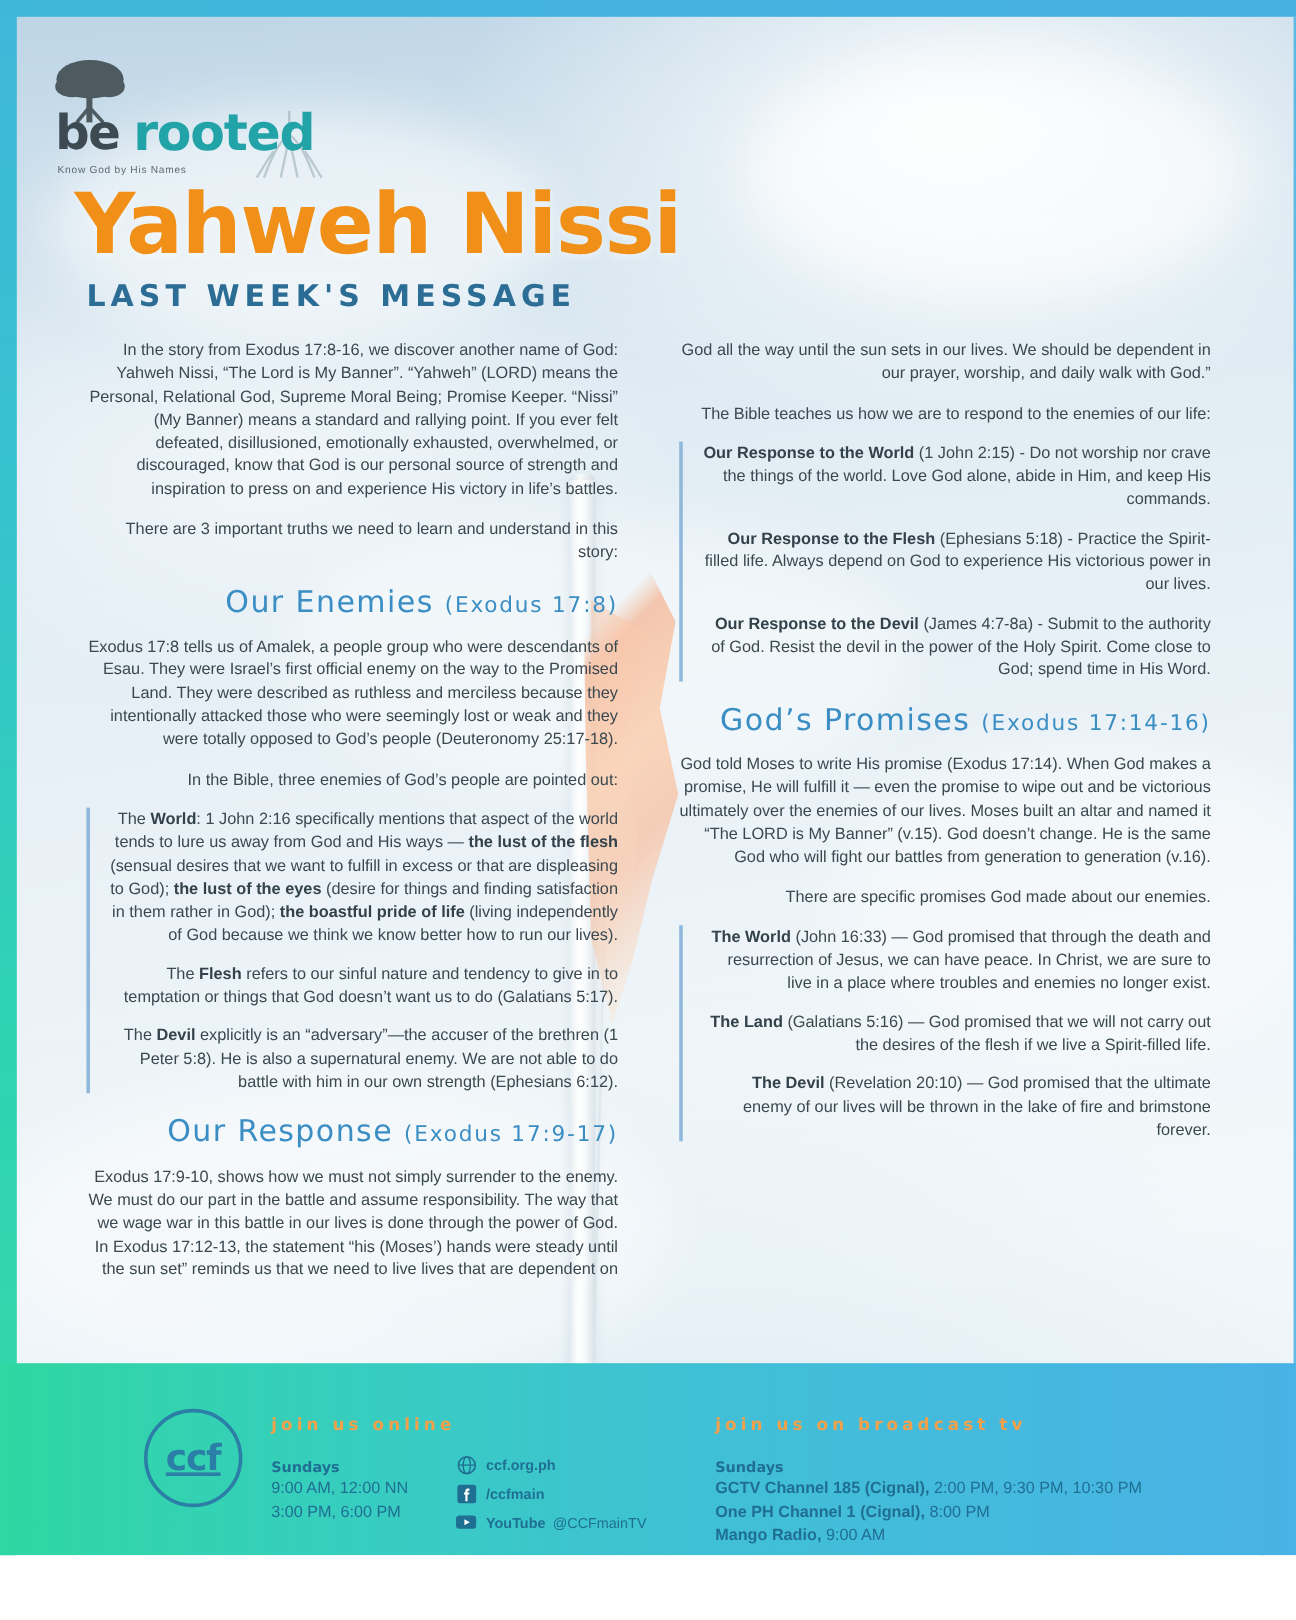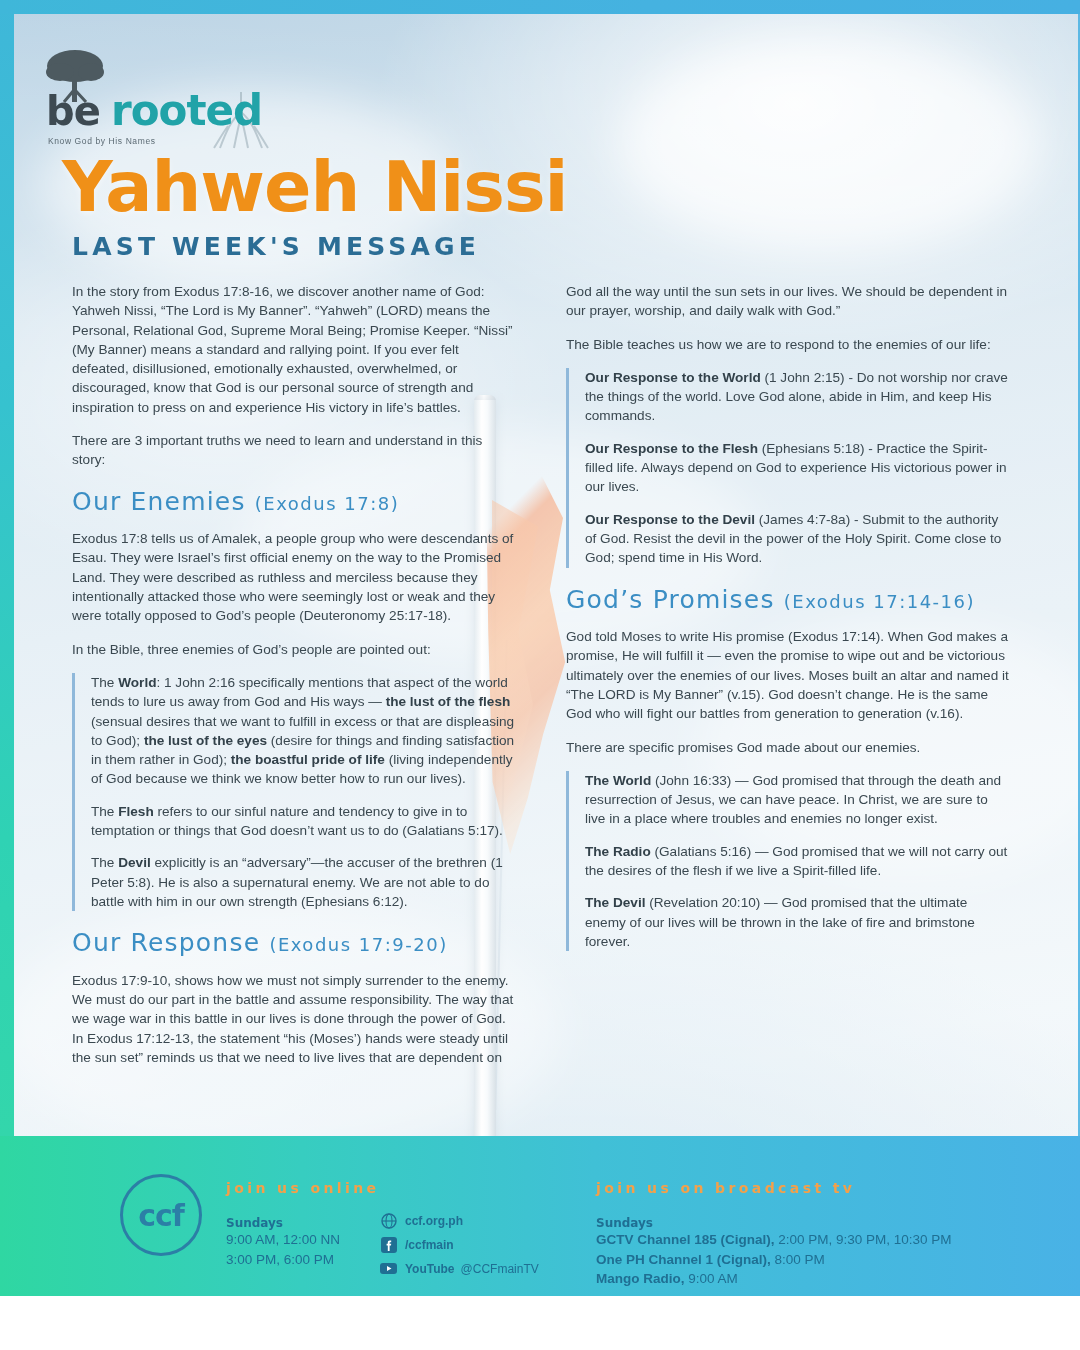--- a/index.html
+++ b/index.html
@@ -221,20 +221,21 @@
   }
 
   
   .col {
     position: absolute;
     top: 282px;
     width: 443px;
     color: #3a4850;
     font-size: 13.6px;
     line-height: 1.42;
+    text-align: right;
   }
   .col-left  { left: 72px; }
   .col-right { left: 566px; }
 
   .col p { margin: 0 0 14px 0; }
 
   h2.section {
     font-family: "DejaVu Sans", sans-serif;
     font-weight: normal;
     font-size: 25px;
@@ -278,20 +279,21 @@
     border-radius: 50%;
     border: 3px solid #2b7fa6;
     color: #2b7fa6;
     font-family: "DejaVu Sans", sans-serif;
     font-weight: bold;
     font-size: 30px;
     display: flex;
     align-items: center;
     justify-content: center;
     letter-spacing: -1px;
+    text-decoration: underline;
   }
   .f-head {
     font-family: "DejaVu Sans", sans-serif;
     font-weight: bold;
     font-size: 14px;
     letter-spacing: 3.4px;
     color: #f3a04a;
   }
   .f-sun {
     font-family: "DejaVu Sans", sans-serif;
@@ -379,21 +381,21 @@
 
     <div class="bullets">
       <p><span>The </span><b>World</b><span>: 1 John 2:16 specifically mentions that aspect of the world tends to lure us away from God and His ways — </span><b>the lust of the flesh</b><span> (sensual desires that we want to fulfill in excess or that are displeasing to God); </span><b>the lust of the eyes</b><span> (desire for things and finding satisfaction in them rather in God); </span><b>the boastful pride of life</b><span> (living independently of God because we think we know better how to run our lives).</span></p>
 
       <p><span>The </span><b>Flesh</b><span> refers to our sinful nature and tendency to give in to temptation or things that God doesn’t want us to do (Galatians 5:17).</span></p>
 
       <p><span>The </span><b>Devil</b><span> explicitly is an “adversary”—the accuser of the brethren (1 Peter 5:8). He is also a supernatural enemy. We are not able to do battle with him in our own strength (Ephesians 6:12).</span></p>
     </div>
 
     <h2 class="section">
-      <span>Our Response </span><span class="ref">(Exodus 17:9-20)</span>
+      <span>Our Response </span><span class="ref">(Exodus 17:9-17)</span>
     </h2>
 
     <p>Exodus 17:9-10, shows how we must not simply surrender to the enemy. We must do our part in the battle and assume responsibility. The way that we wage war in this battle in our lives is done through the power of God. In Exodus 17:12-13, the statement “his (Moses’) hands were steady until the sun set” reminds us that we need to live lives that are dependent on</p>
   </div>
 
   <div class="col col-right">
     <p>God all the way until the sun sets in our lives. We should be dependent in our prayer, worship, and daily walk with God.”</p>
     <p>The Bible teaches us how we are to respond to the enemies of our life:</p>
 
     <div class="bullets">
@@ -404,21 +406,21 @@
 
     <h2 class="section">
       <span>God’s Promises </span><span class="ref">(Exodus 17:14-16)</span>
     </h2>
 
     <p>God told Moses to write His promise (Exodus 17:14). When God makes a promise, He will fulfill it — even the promise to wipe out and be victorious ultimately over the enemies of our lives. Moses built an altar and named it “The LORD is My Banner” (v.15). God doesn’t change. He is the same God who will fight our battles from generation to generation (v.16).</p>
     <p>There are specific promises God made about our enemies.</p>
 
     <div class="bullets">
       <p><b>The World</b><span> (John 16:33) — God promised that through the death and resurrection of Jesus, we can have peace. In Christ, we are sure to live in a place where troubles and enemies no longer exist.</span></p>
-      <p><b>The Radio</b><span> (Galatians 5:16) — God promised that we will not carry out the desires of the flesh if we live a Spirit-filled life.</span></p>
+      <p><b>The Land</b><span> (Galatians 5:16) — God promised that we will not carry out the desires of the flesh if we live a Spirit-filled life.</span></p>
       <p><b>The Devil</b><span> (Revelation 20:10) — God promised that the ultimate enemy of our lives will be thrown in the lake of fire and brimstone forever.</span></p>
     </div>
   </div>
 
   <div class="footer">
     <div class="footer-inner">
 
       <div class="ccf-logo">ccf</div>
 
       <div class="online-block f-head">join us online</div>

